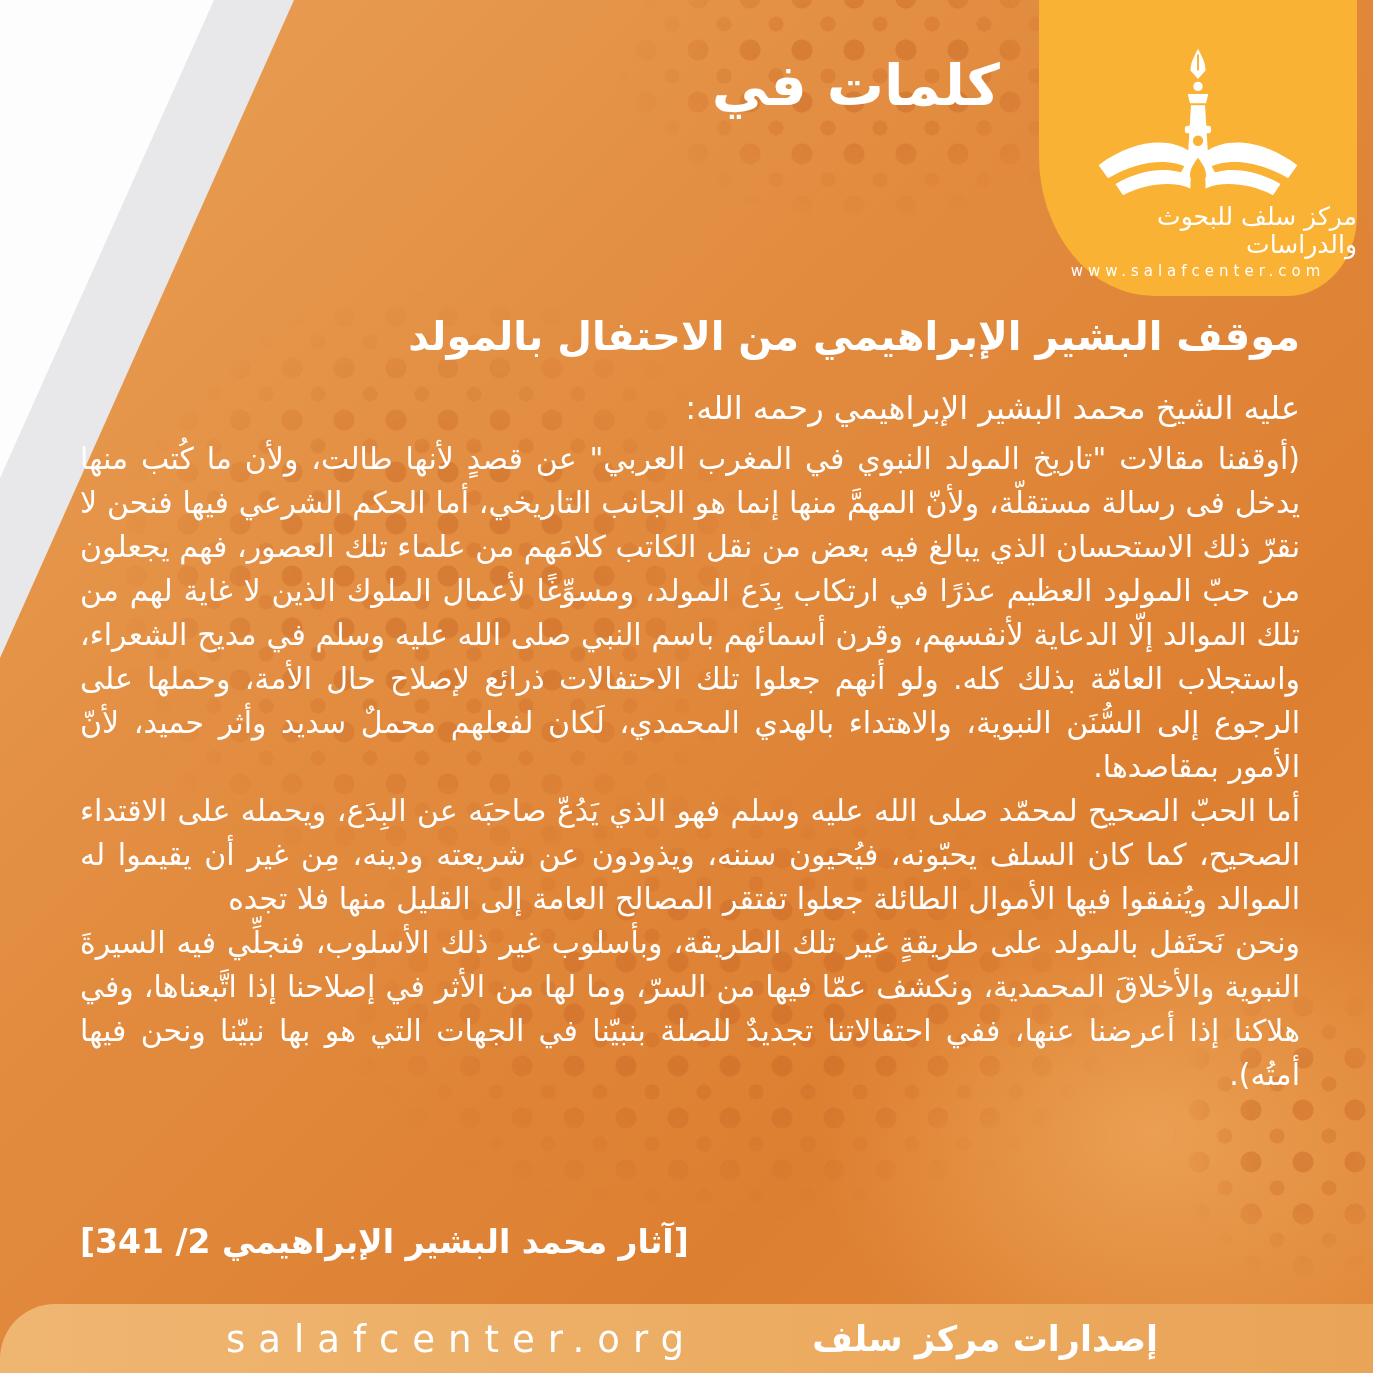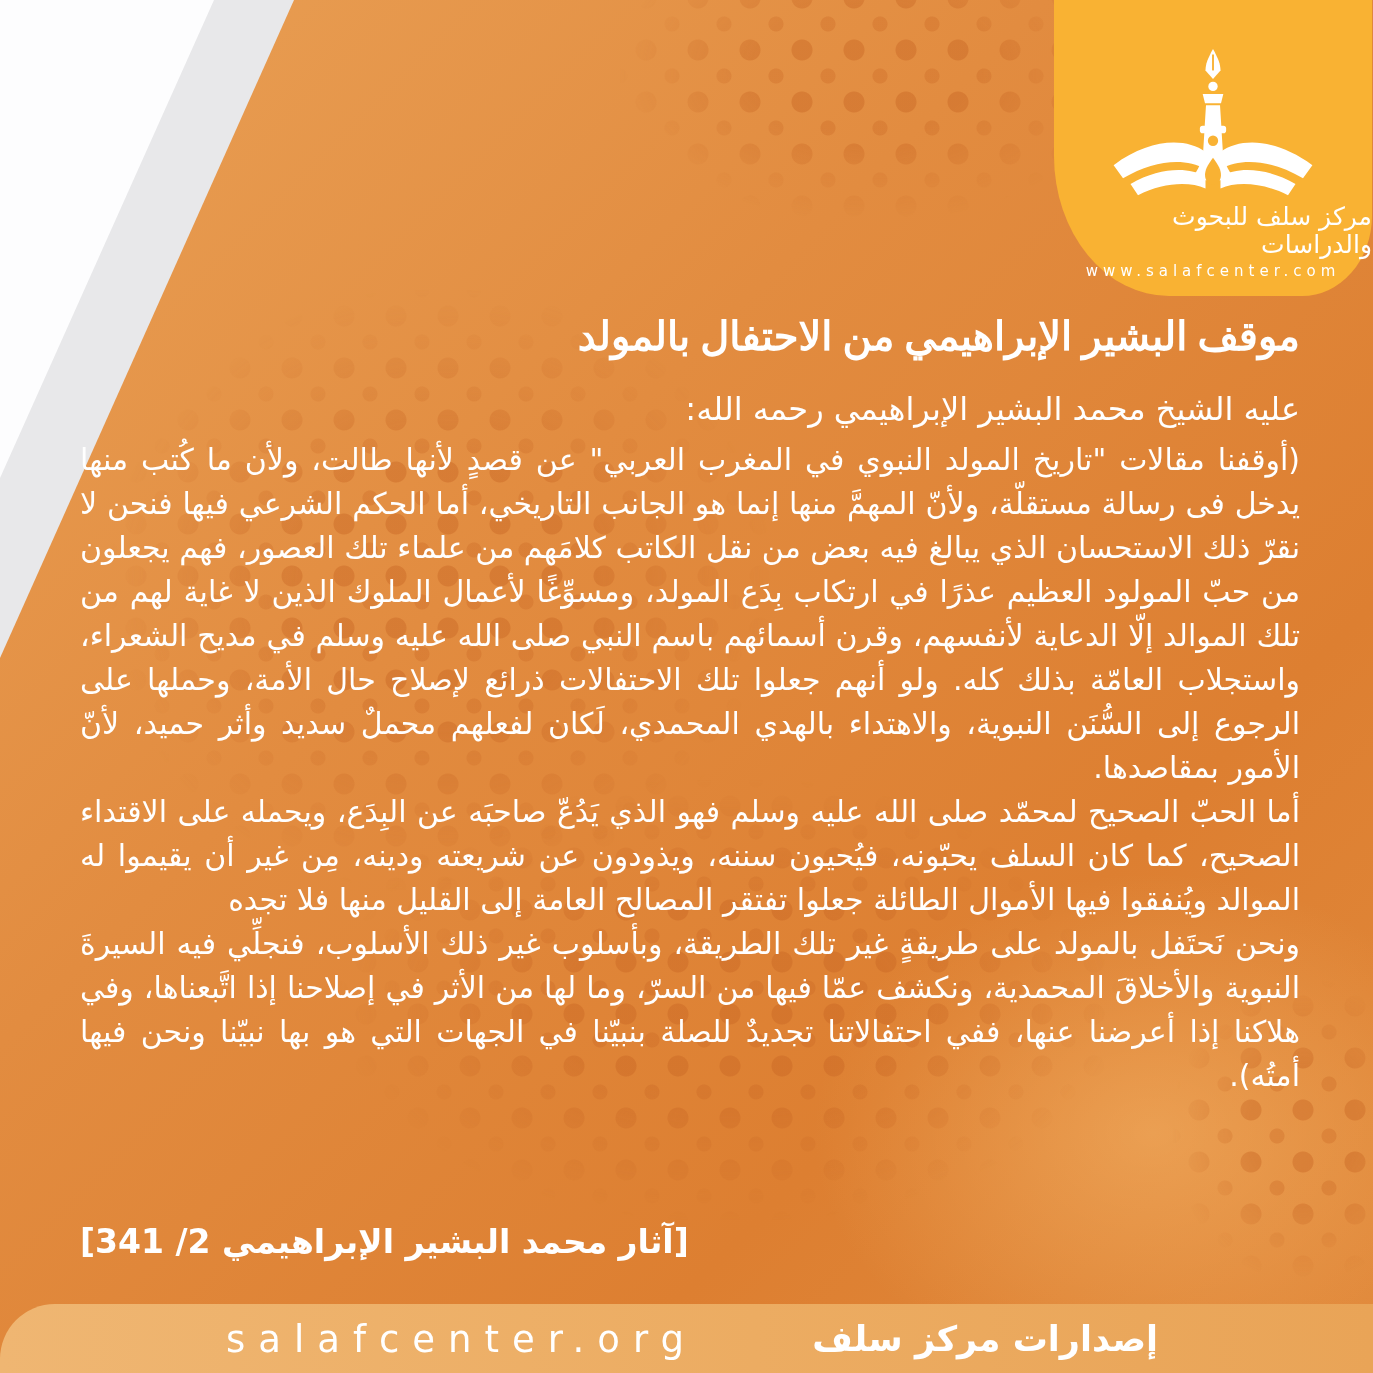--- a/index.html
+++ b/index.html
@@ -23,33 +23,33 @@
   .dots-1{left:110px;top:290px;width:660px;height:600px;}
   .dots-2{left:340px;top:780px;width:780px;height:440px;}
   .dots-3{left:620px;top:-80px;width:500px;height:300px;}
   .dots-4{right:-60px;top:980px;width:260px;height:300px;}
   
   .wedge-gray{position:absolute;top:0;left:0;width:320px;height:680px;background:#e8e8ea;
     clip-path:polygon(212px 0,294px 0,0 658px,0 470px);}
   .wedge-white{position:absolute;top:0;left:0;width:240px;height:500px;background:#fdfdfe;
     clip-path:polygon(0 0,214px 0,0 478px);}
   
-  .badge{position:absolute;top:0;right:1px;width:318px;height:296px;background:#f9b233;
+  .badge{position:absolute;top:0;right:16px;width:318px;height:296px;background:#f9b233;
     border-bottom-left-radius:115px 140px;border-bottom-right-radius:70px 80px;
     display:flex;flex-direction:column;align-items:center;justify-content:flex-end;
     box-sizing:border-box;padding-bottom:16px;}
   .badge svg{display:block;margin-bottom:6px;}
   .badge-name{color:#fff;font-size:25px;direction:rtl;line-height:1.1;}
   .badge-url{color:#fff;font-size:15px;letter-spacing:5px;margin-top:4px;}
   
   .title{position:absolute;top:44px;right:373px;text-align:right;direction:rtl;
     color:#fff;font-weight:bold;font-size:57px;line-height:1.44;}
   
   .content{position:absolute;top:313px;right:73px;left:80px;direction:rtl;color:#fff;}
-  .heading{font-size:40px;font-weight:bold;margin:0 0 30px;text-align:right;font-family:Liberation Serif, serif;}
+  .heading{font-size:40px;font-weight:bold;margin:0 0 30px;text-align:right;}
   .intro{font-size:32px;margin:0 0 10px;text-align:right;}
   p.body-par{font-size:30px;line-height:44px;text-align:justify;margin:0;}
   .citation{position:absolute;left:80px;top:1222px;color:#fff;font-weight:bold;
     font-size:33px;direction:rtl;text-align:center;}
   
   .footer{position:absolute;left:0;right:0;bottom:0;height:69px;
     background:linear-gradient(90deg,#efb672 0%,#ecac62 55%,#e9a457 100%);
     border-top-left-radius:55px;}
   .footer-url{position:absolute;left:226px;top:50%;transform:translateY(-50%);
     color:#fff;font-size:37px;letter-spacing:13px;}
@@ -95,20 +95,21 @@
       <circle cx="112" cy="100" r="5.5"></circle>
 
       <path d="M112,118 C106,126 103.5,131 103.5,136.5 C103.5,142.5 107.2,146.5 112,146.5 C116.8,146.5 120.5,142.5 120.5,136.5 C120.5,131 118,126 112,118 Z"></path>
     </g>
   </svg>
   <div class="badge-name">مركز سلف للبحوث والدراسات</div>
   <div class="badge-url">www.salafcenter.com</div>
 </div>
 
 <div class="title">
+  <div>كلمات في</div>
 </div>
 
 <div class="content">
   <h2 class="heading">موقف البشير الإبراهيمي من الاحتفال بالمولد</h2>
   <div class="intro">عليه الشيخ محمد البشير الإبراهيمي رحمه الله:</div>
   <p class="body-par">(أوقفنا مقالات "تاريخ المولد النبوي في المغرب العربي" عن قصدٍ لأنها طالت، ولأن ما كُتب منها يدخل فى رسالة مستقلّة، ولأنّ المهمَّ منها إنما هو الجانب التاريخي، أما الحكم الشرعي فيها فنحن لا نقرّ ذلك الاستحسان الذي يبالغ فيه بعض من نقل الكاتب كلامَهم من علماء تلك العصور، فهم يجعلون من حبّ المولود العظيم عذرًا في ارتكاب بِدَع المولد، ومسوِّغًا لأعمال الملوك الذين لا غاية لهم من تلك الموالد إلّا الدعاية لأنفسهم، وقرن أسمائهم باسم النبي صلى الله عليه وسلم في مديح الشعراء، واستجلاب العامّة بذلك كله. ولو أنهم جعلوا تلك الاحتفالات ذرائع لإصلاح حال الأمة، وحملها على الرجوع إلى السُّنَن النبوية، والاهتداء بالهدي المحمدي، لَكان لفعلهم محملٌ سديد وأثر حميد، لأنّ الأمور بمقاصدها.</p>
   <p class="body-par">أما الحبّ الصحيح لمحمّد صلى الله عليه وسلم فهو الذي يَدُعّ صاحبَه عن البِدَع، ويحمله على الاقتداء الصحيح، كما كان السلف يحبّونه، فيُحيون سننه، ويذودون عن شريعته ودينه، مِن غير أن يقيموا له الموالد ويُنفقوا فيها الأموال الطائلة جعلوا تفتقر المصالح العامة إلى القليل منها فلا تجده</p>
   <p class="body-par">ونحن نَحتَفل بالمولد على طريقةٍ غير تلك الطريقة، وبأسلوب غير ذلك الأسلوب، فنجلِّي فيه السيرةَ النبوية والأخلاقَ المحمدية، ونكشف عمّا فيها من السرّ، وما لها من الأثر في إصلاحنا إذا اتَّبعناها، وفي هلاكنا إذا أعرضنا عنها، ففي احتفالاتنا تجديدٌ للصلة بنبيّنا في الجهات التي هو بها نبيّنا ونحن فيها أمتُه).</p>
 </div>
 

